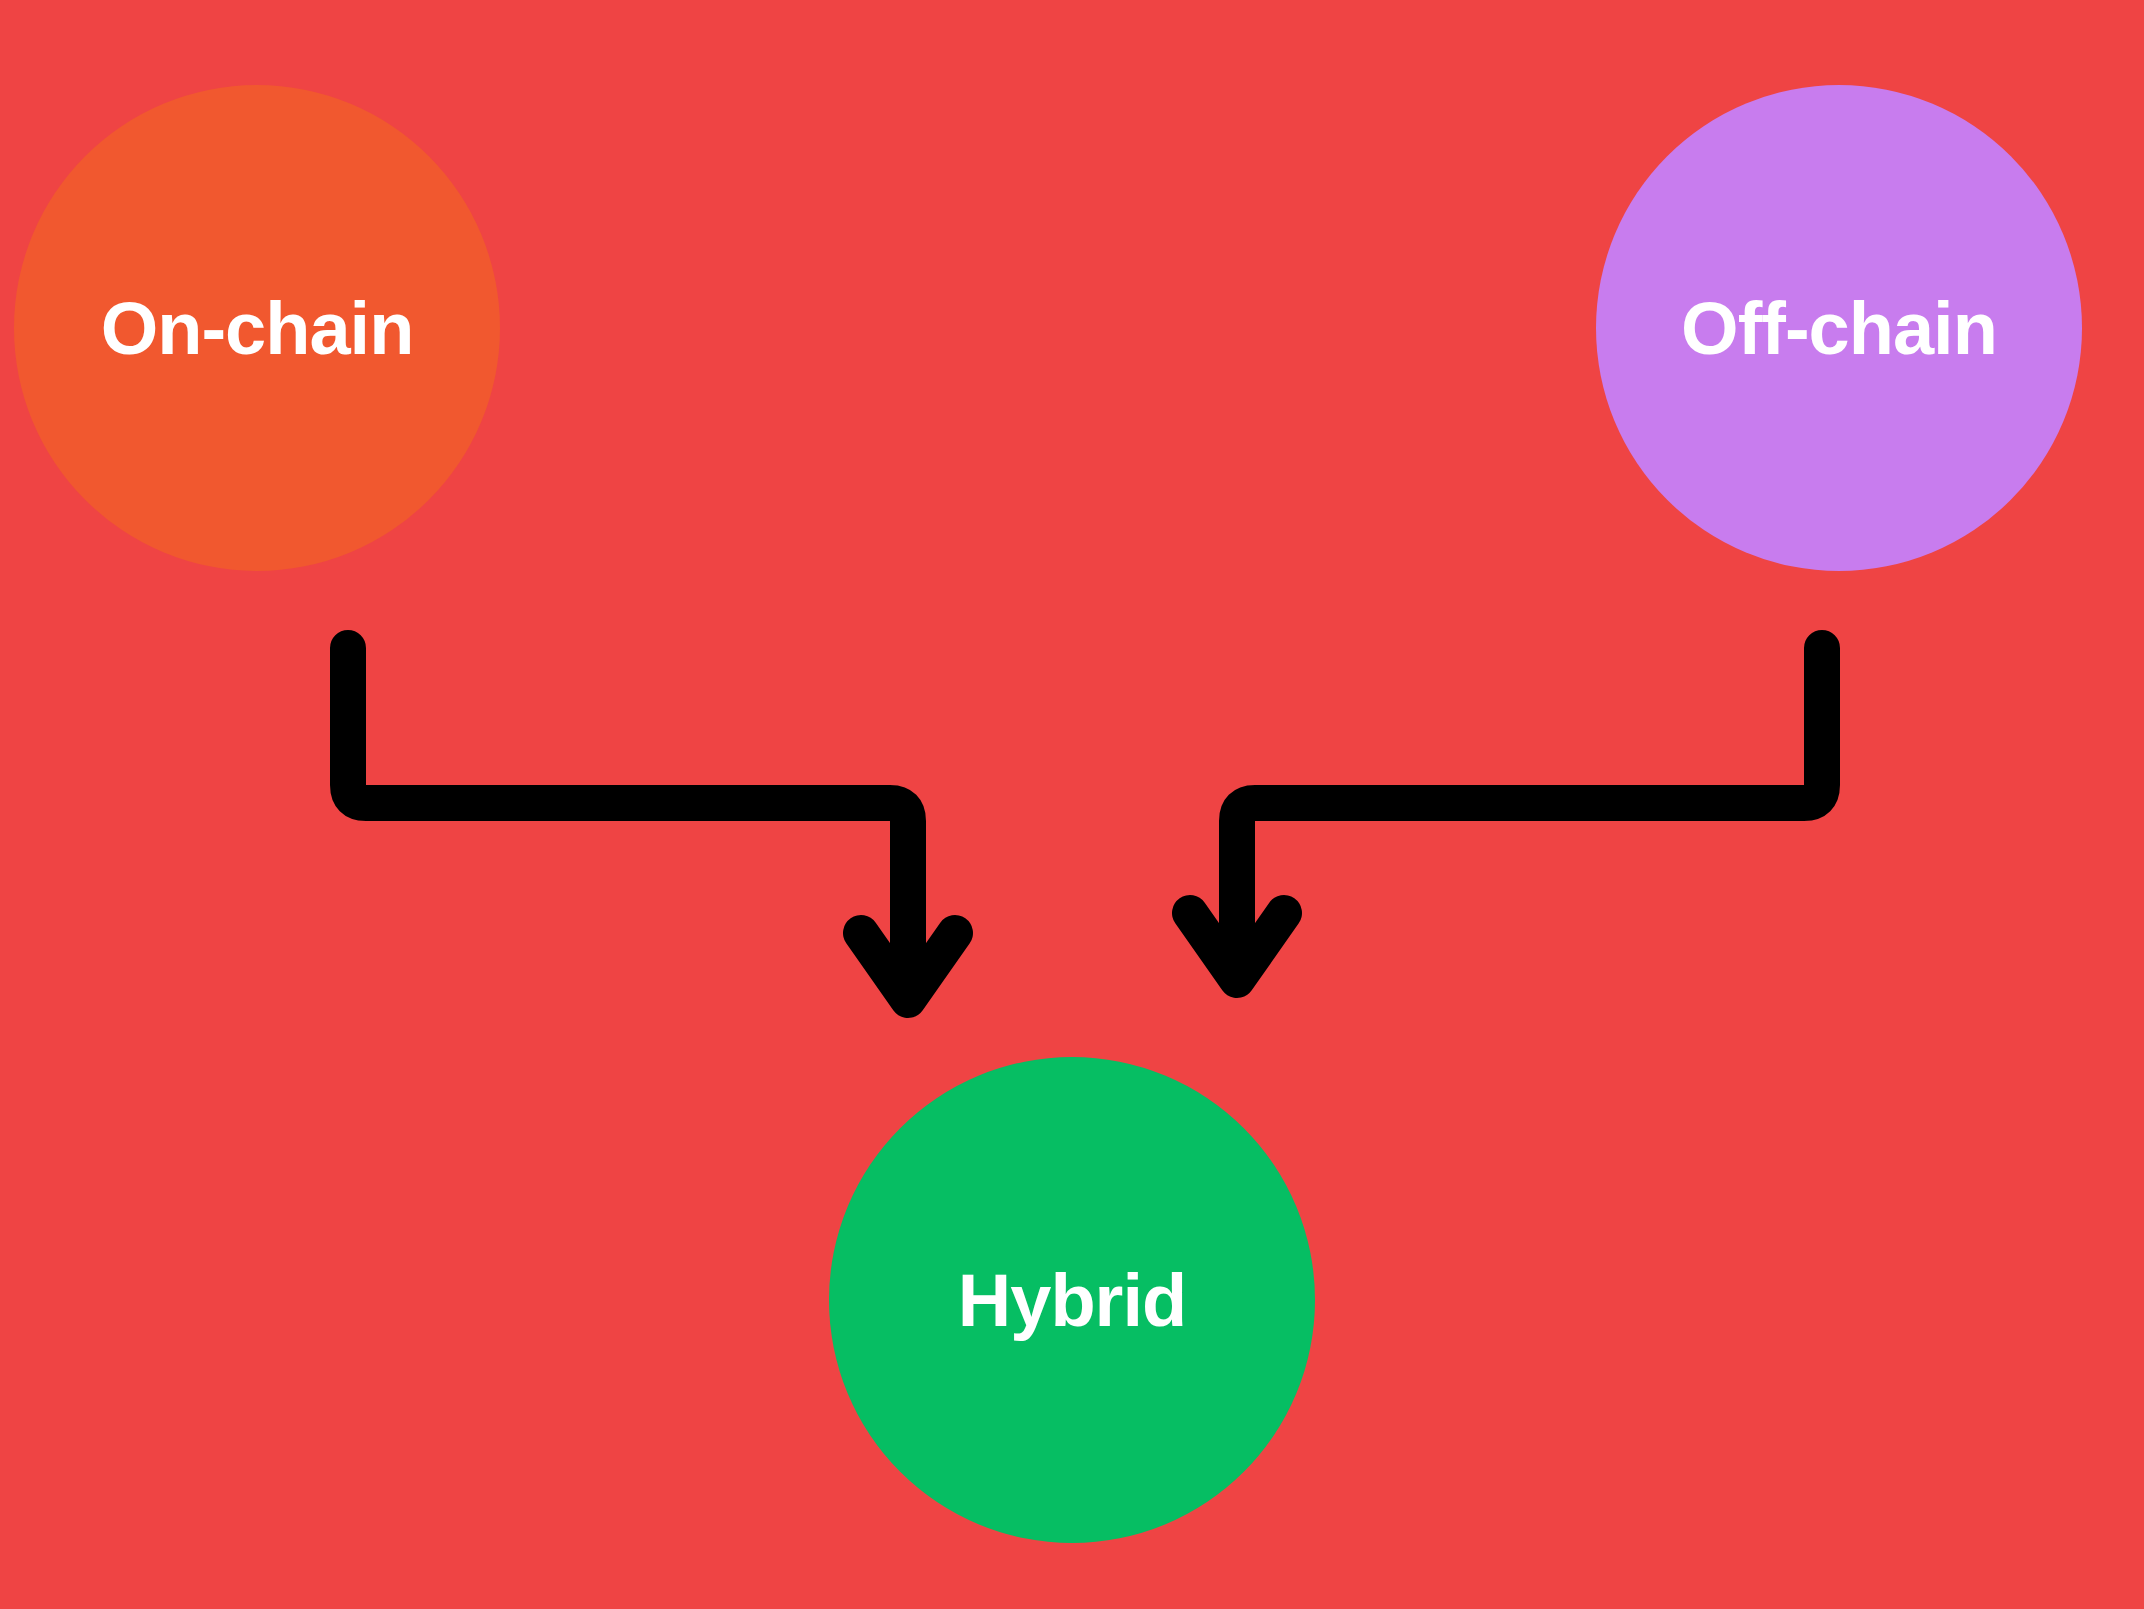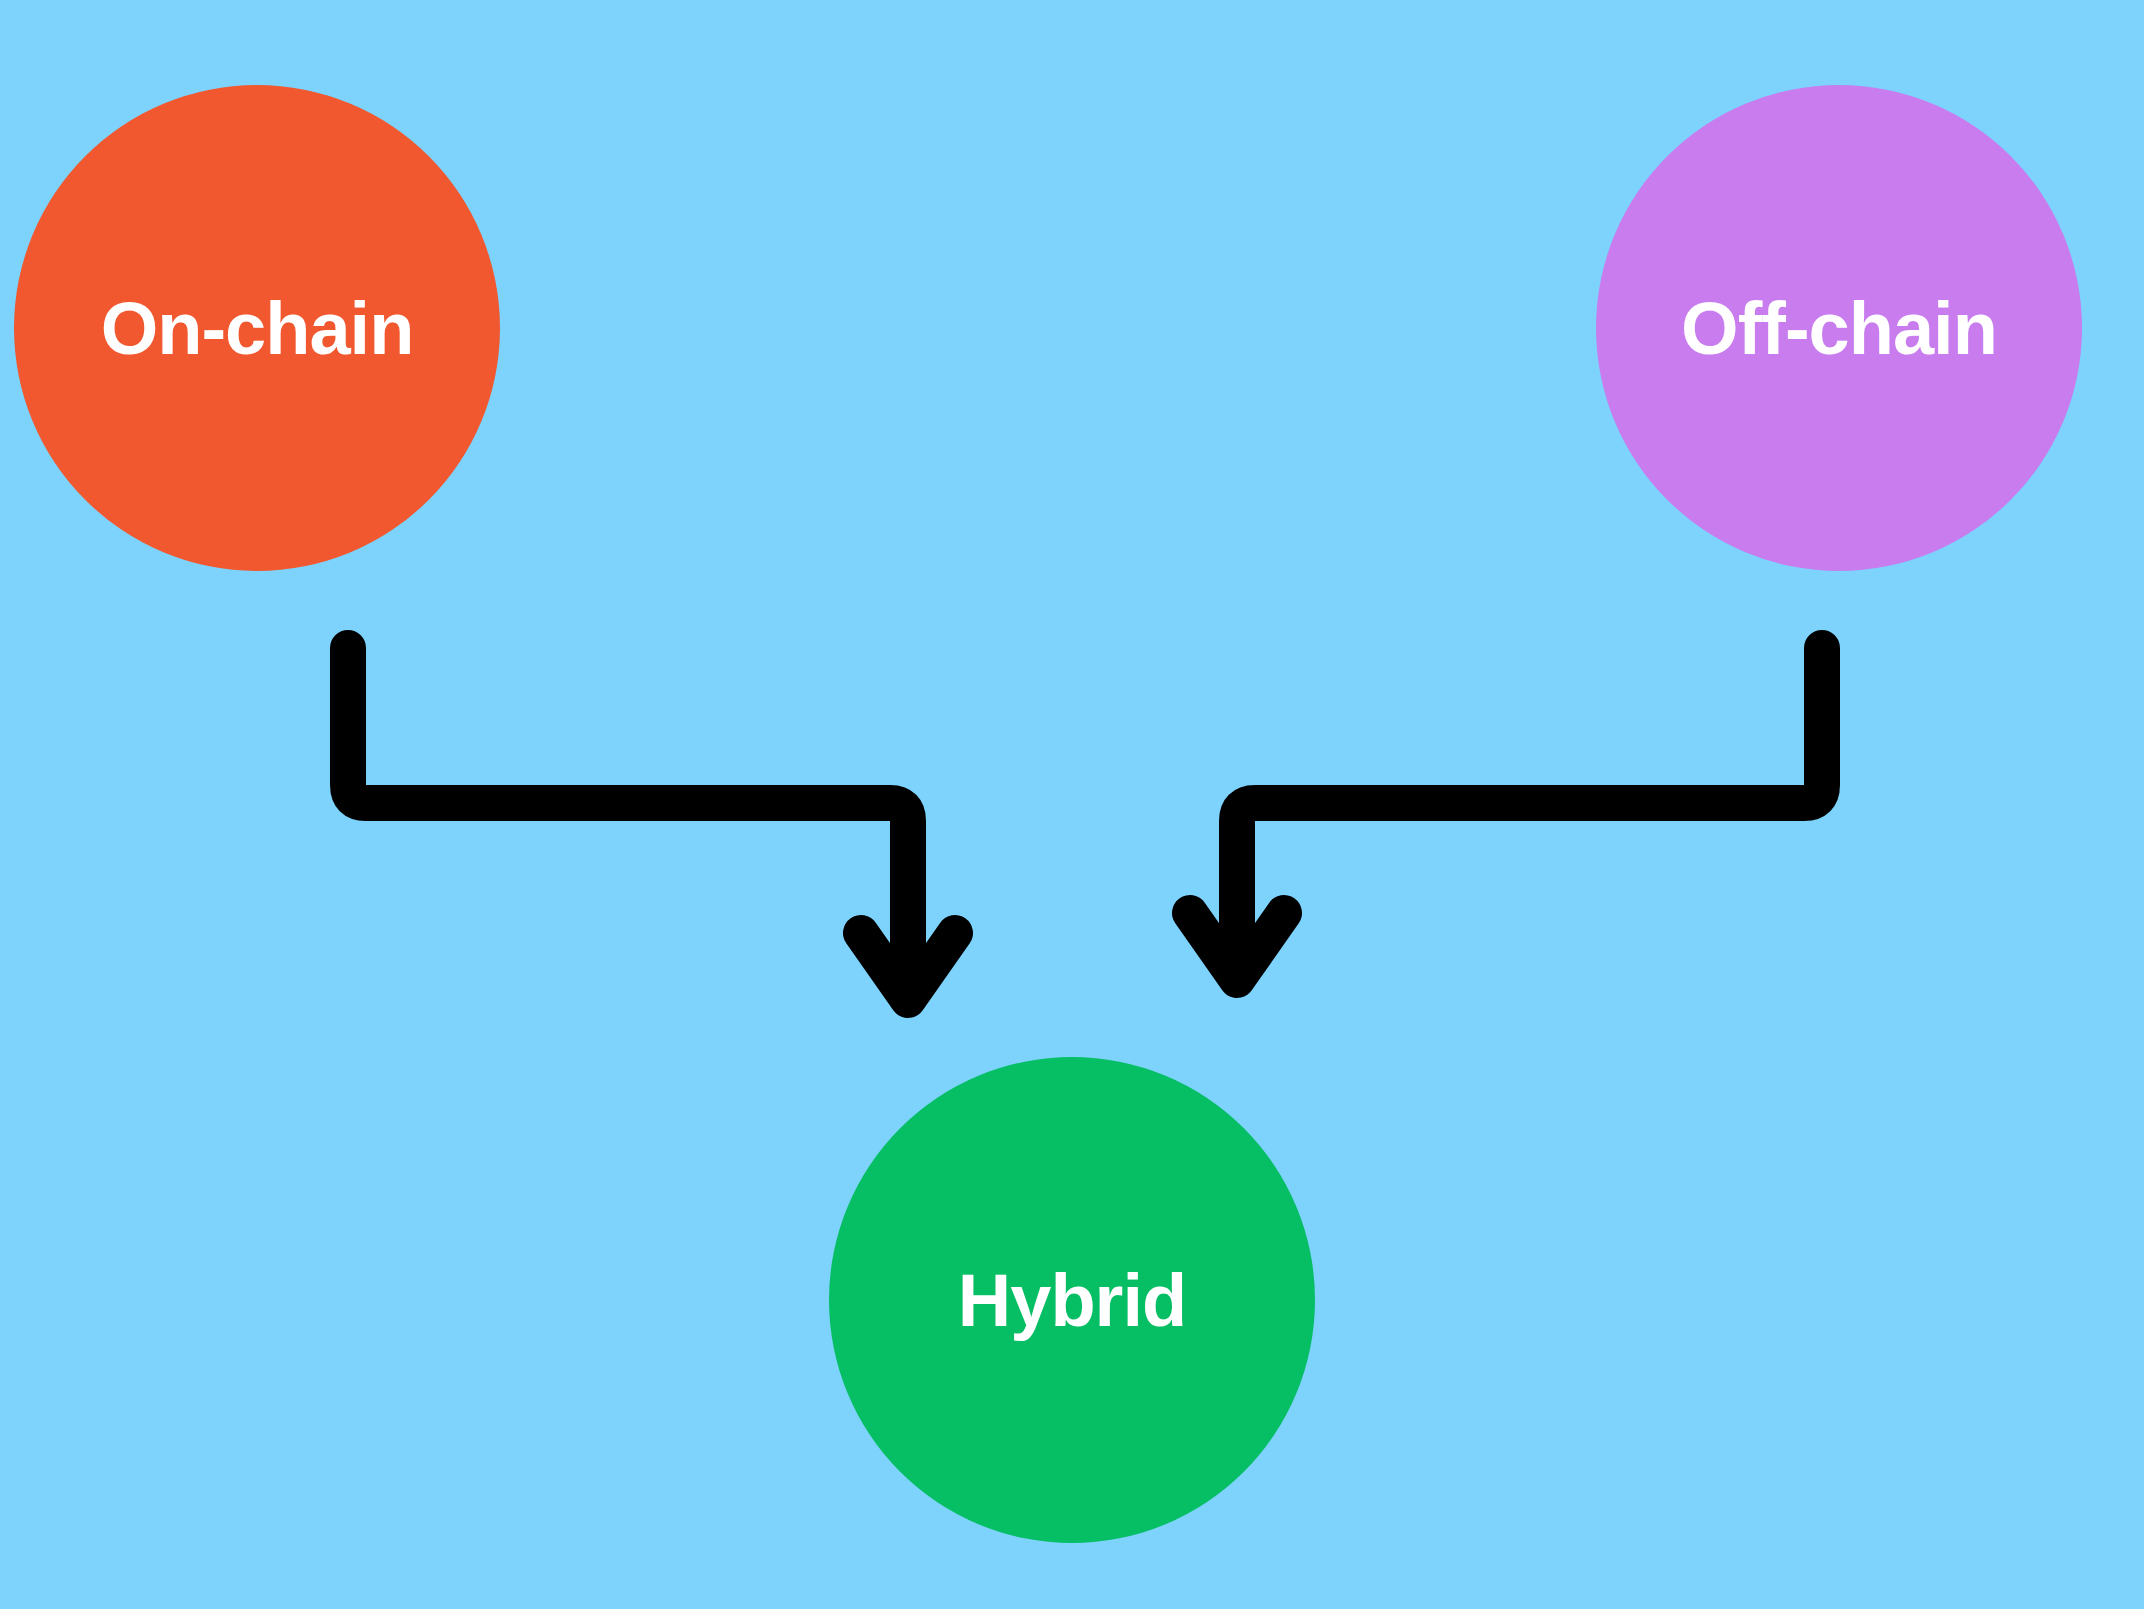--- a/index.html
+++ b/index.html
@@ -30,21 +30,21 @@
     font-weight: bold;
     fill: #ffffff;
     text-anchor: middle;
     dominant-baseline: middle;
     letter-spacing: -1px;
   }
 </style>
 </head>
 <body>
 
-<div id="canvas" style="background: #7dd3fc;">
+<div id="canvas" style="background: #ef4444;">
 
   <svg id="diagram-svg" viewBox="0 0 2144 1609" xmlns="http://www.w3.org/2000/svg">
 
     <g>
       <path fill="none" stroke="#000000" stroke-width="36" stroke-linecap="round" stroke-linejoin="round" d="M 348 648 L 348 785 Q 348 803 366 803 L 890 803 Q 908 803 908 821 L 908 995"></path>
       <polyline fill="none" stroke="#000000" stroke-width="36" stroke-linecap="round" stroke-linejoin="round" points="861,933 908,1000 955,933"></polyline>
     </g>
 
     <g>
       <path fill="none" stroke="#000000" stroke-width="36" stroke-linecap="round" stroke-linejoin="round" d="M 1822 648 L 1822 785 Q 1822 803 1804 803 L 1255 803 Q 1237 803 1237 821 L 1237 975"></path>

